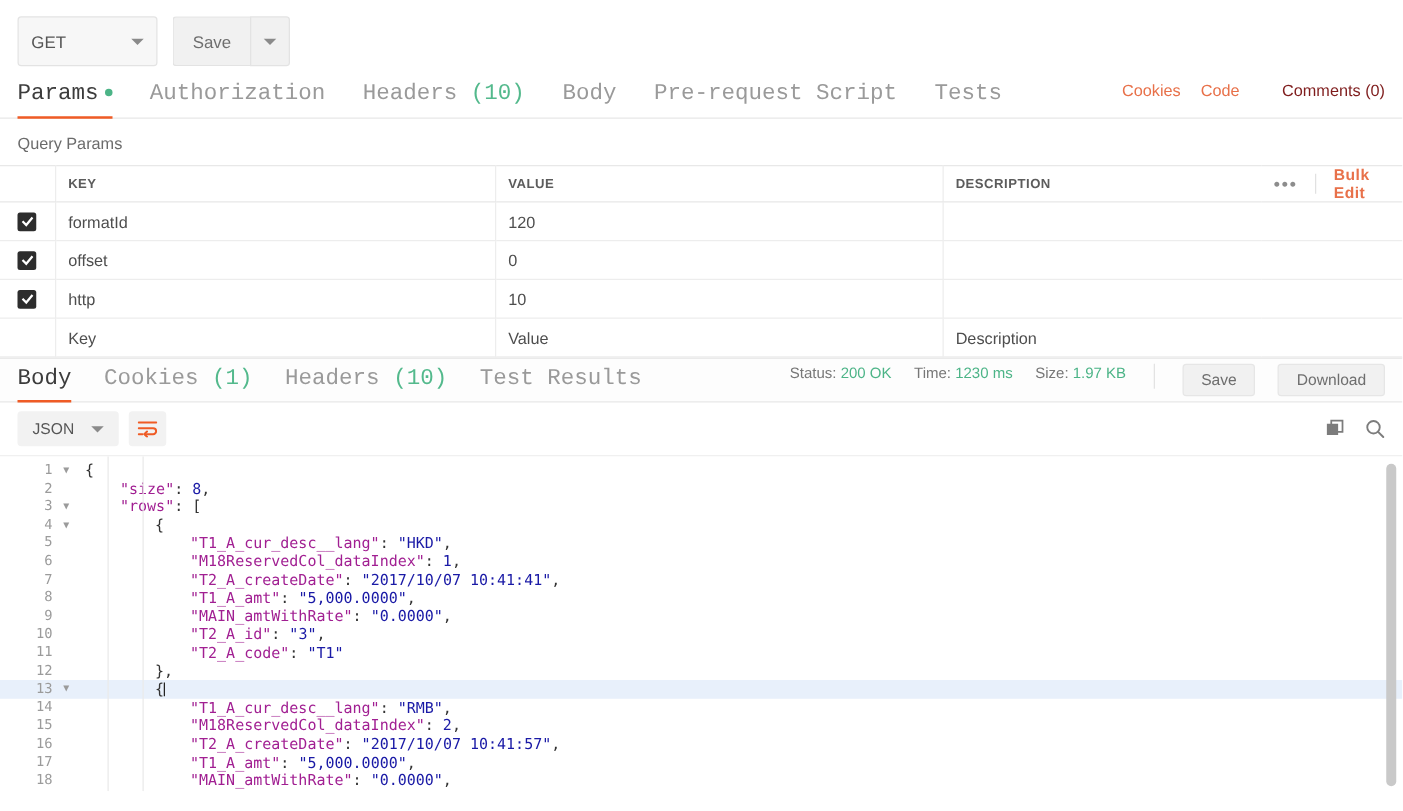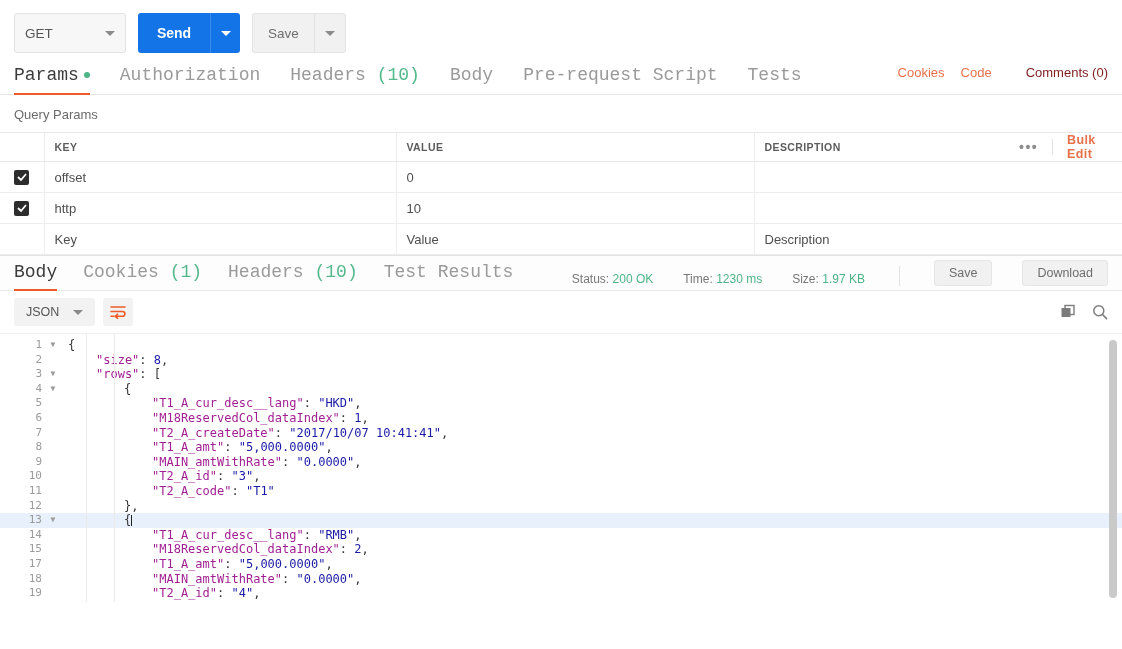--- a/index.html
+++ b/index.html
@@ -174,21 +174,21 @@
   .resp-bar {
     display: flex; align-items: center;
     height: 36px;
     border-top: 1px solid #e3e3e3;
     border-bottom: 1px solid #e8e8e8;
     padding: 0 14px;
     background: #fdfdfd;
     position: relative;
   }
   .resp-bar .tab { padding-bottom: 8px; margin-right: 26px; align-self: flex-end; }
-  .resp-meta { margin-left: auto; display: flex; align-items: flex-end; gap: 30px; }
+  .resp-meta { margin-left: auto; display: flex; align-items: flex-start; gap: 18px; }
   .meta { font-size: 12px; color: #777; }
   .meta b { color: #4cb487; font-weight: normal; }
   .metasep { width: 1px; height: 20px; background: #e3e3e3; margin: 0 4px; }
   .smbtn {
     height: 26px; padding: 0 14px;
     background: #f1f1f1; border: 1px solid #e6e6e6;
     border-radius: 3px; font-size: 12.5px; color: #6e6e6e;
     cursor: pointer; font-family: "Liberation Sans", sans-serif;
   }
 
@@ -270,26 +270,20 @@
     cursor: pointer;
   }
 </style>
 </head>
 <body>
 
 <div class="urlbar">
   <div class="method-select">
     <span>GET</span>
     <span class="caret"></span>
-  </div>
-  <div class="send-wrap">
-    <button class="send-btn">Send</button>
-    <div class="send-caret-btn">
-      <span class="caret"></span>
-    </div>
   </div>
   <div class="save-wrap">
     <button class="save-btn">Save</button>
     <div class="save-caret-btn">
       <span class="caret"></span>
     </div>
   </div>
 </div>
 
 <div class="req-tabs">
@@ -331,20 +325,33 @@
       <th class="col-act">
         <div class="act-cell">
           <span class="dots">•••</span>
           <span class="actsep"></span>
           <span class="bulk">Bulk Edit</span>
         </div>
       </th>
     </tr>
   </thead>
   <tbody>
+    <tr>
+      <td class="col-check">
+        <div class="chk">
+          <svg width="10" height="10" viewBox="0 0 10 10">
+              <path d="M1 5 L4 8 L9 2" stroke="#fff" stroke-width="1.8" fill="none"></path>
+            </svg>
+        </div>
+      </td>
+      <td class="col-key">formatId</td>
+      <td class="col-val">120</td>
+      <td class="col-desc"></td>
+      <td class="col-act"></td>
+    </tr>
     <tr>
       <td class="col-check">
         <div class="chk">
           <svg width="10" height="10" viewBox="0 0 10 10">
               <path d="M1 5 L4 8 L9 2" stroke="#fff" stroke-width="1.8" fill="none"></path>
             </svg>
         </div>
       </td>
       <td class="col-key">offset</td>
       <td class="col-val">0</td>
@@ -448,18 +455,19 @@
       <div class="cline"><span class="gutter">6</span><span class="fold"></span><span class="ctext" style="padding-left: 92px;"><span class="k">"M18ReservedCol_dataIndex"</span><span class="p">: </span><span class="n">1</span><span class="p">,</span></span></div>
       <div class="cline"><span class="gutter">7</span><span class="fold"></span><span class="ctext" style="padding-left: 92px;"><span class="k">"T2_A_createDate"</span><span class="p">: </span><span class="s">"2017/10/07 10:41:41"</span><span class="p">,</span></span></div>
       <div class="cline"><span class="gutter">8</span><span class="fold"></span><span class="ctext" style="padding-left: 92px;"><span class="k">"T1_A_amt"</span><span class="p">: </span><span class="s">"5,000.0000"</span><span class="p">,</span></span></div>
       <div class="cline"><span class="gutter">9</span><span class="fold"></span><span class="ctext" style="padding-left: 92px;"><span class="k">"MAIN_amtWithRate"</span><span class="p">: </span><span class="s">"0.0000"</span><span class="p">,</span></span></div>
       <div class="cline"><span class="gutter">10</span><span class="fold"></span><span class="ctext" style="padding-left: 92px;"><span class="k">"T2_A_id"</span><span class="p">: </span><span class="s">"3"</span><span class="p">,</span></span></div>
       <div class="cline"><span class="gutter">11</span><span class="fold"></span><span class="ctext" style="padding-left: 92px;"><span class="k">"T2_A_code"</span><span class="p">: </span><span class="s">"T1"</span></span></div>
       <div class="cline"><span class="gutter">12</span><span class="fold"></span><span class="ctext" style="padding-left: 64px;"><span class="p">},</span></span></div>
       <div class="cline hl"><span class="gutter">13</span><span class="fold">▼</span><span class="ctext" style="padding-left: 64px;"><span class="p">{</span><span class="caret-bar"></span></span></div>
       <div class="cline"><span class="gutter">14</span><span class="fold"></span><span class="ctext" style="padding-left: 92px;"><span class="k">"T1_A_cur_desc__lang"</span><span class="p">: </span><span class="s">"RMB"</span><span class="p">,</span></span></div>
       <div class="cline"><span class="gutter">15</span><span class="fold"></span><span class="ctext" style="padding-left: 92px;"><span class="k">"M18ReservedCol_dataIndex"</span><span class="p">: </span><span class="n">2</span><span class="p">,</span></span></div>
+      <div class="cline"><span class="gutter">16</span><span class="fold"></span><span class="ctext" style="padding-left: 92px;"><span class="k">"T2_A_createDate"</span><span class="p">: </span><span class="s">"2017/10/07 10:41:57"</span><span class="p">,</span></span></div>
       <div class="cline"><span class="gutter">17</span><span class="fold"></span><span class="ctext" style="padding-left: 92px;"><span class="k">"T1_A_amt"</span><span class="p">: </span><span class="s">"5,000.0000"</span><span class="p">,</span></span></div>
       <div class="cline"><span class="gutter">18</span><span class="fold"></span><span class="ctext" style="padding-left: 92px;"><span class="k">"MAIN_amtWithRate"</span><span class="p">: </span><span class="s">"0.0000"</span><span class="p">,</span></span></div>
       <div class="cline"><span class="gutter">19</span><span class="fold"></span><span class="ctext" style="padding-left: 92px;"><span class="k">"T2_A_id"</span><span class="p">: </span><span class="s">"4"</span><span class="p">,</span></span></div>
     </div>
   <div class="vscroll"></div>
 </div>
 
 </body></html>

